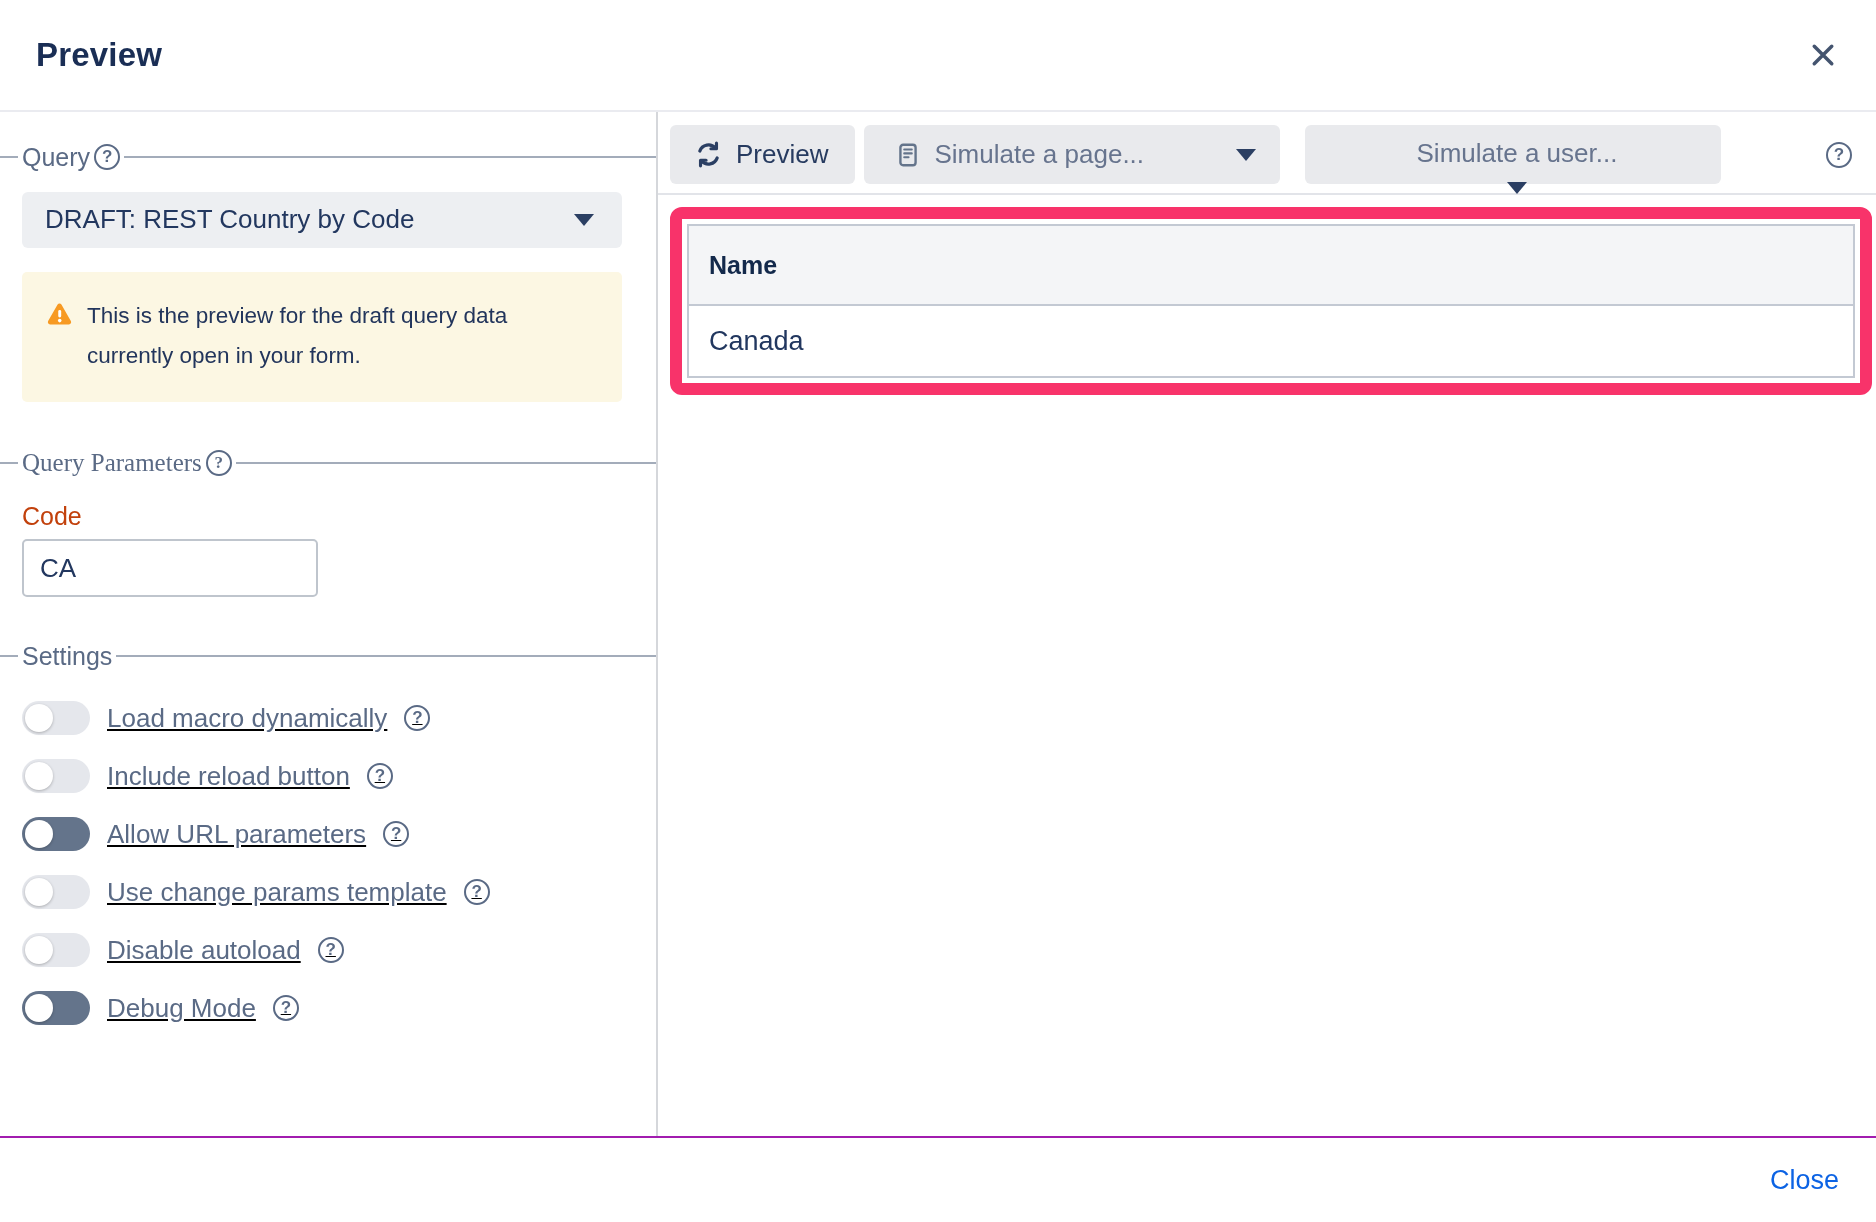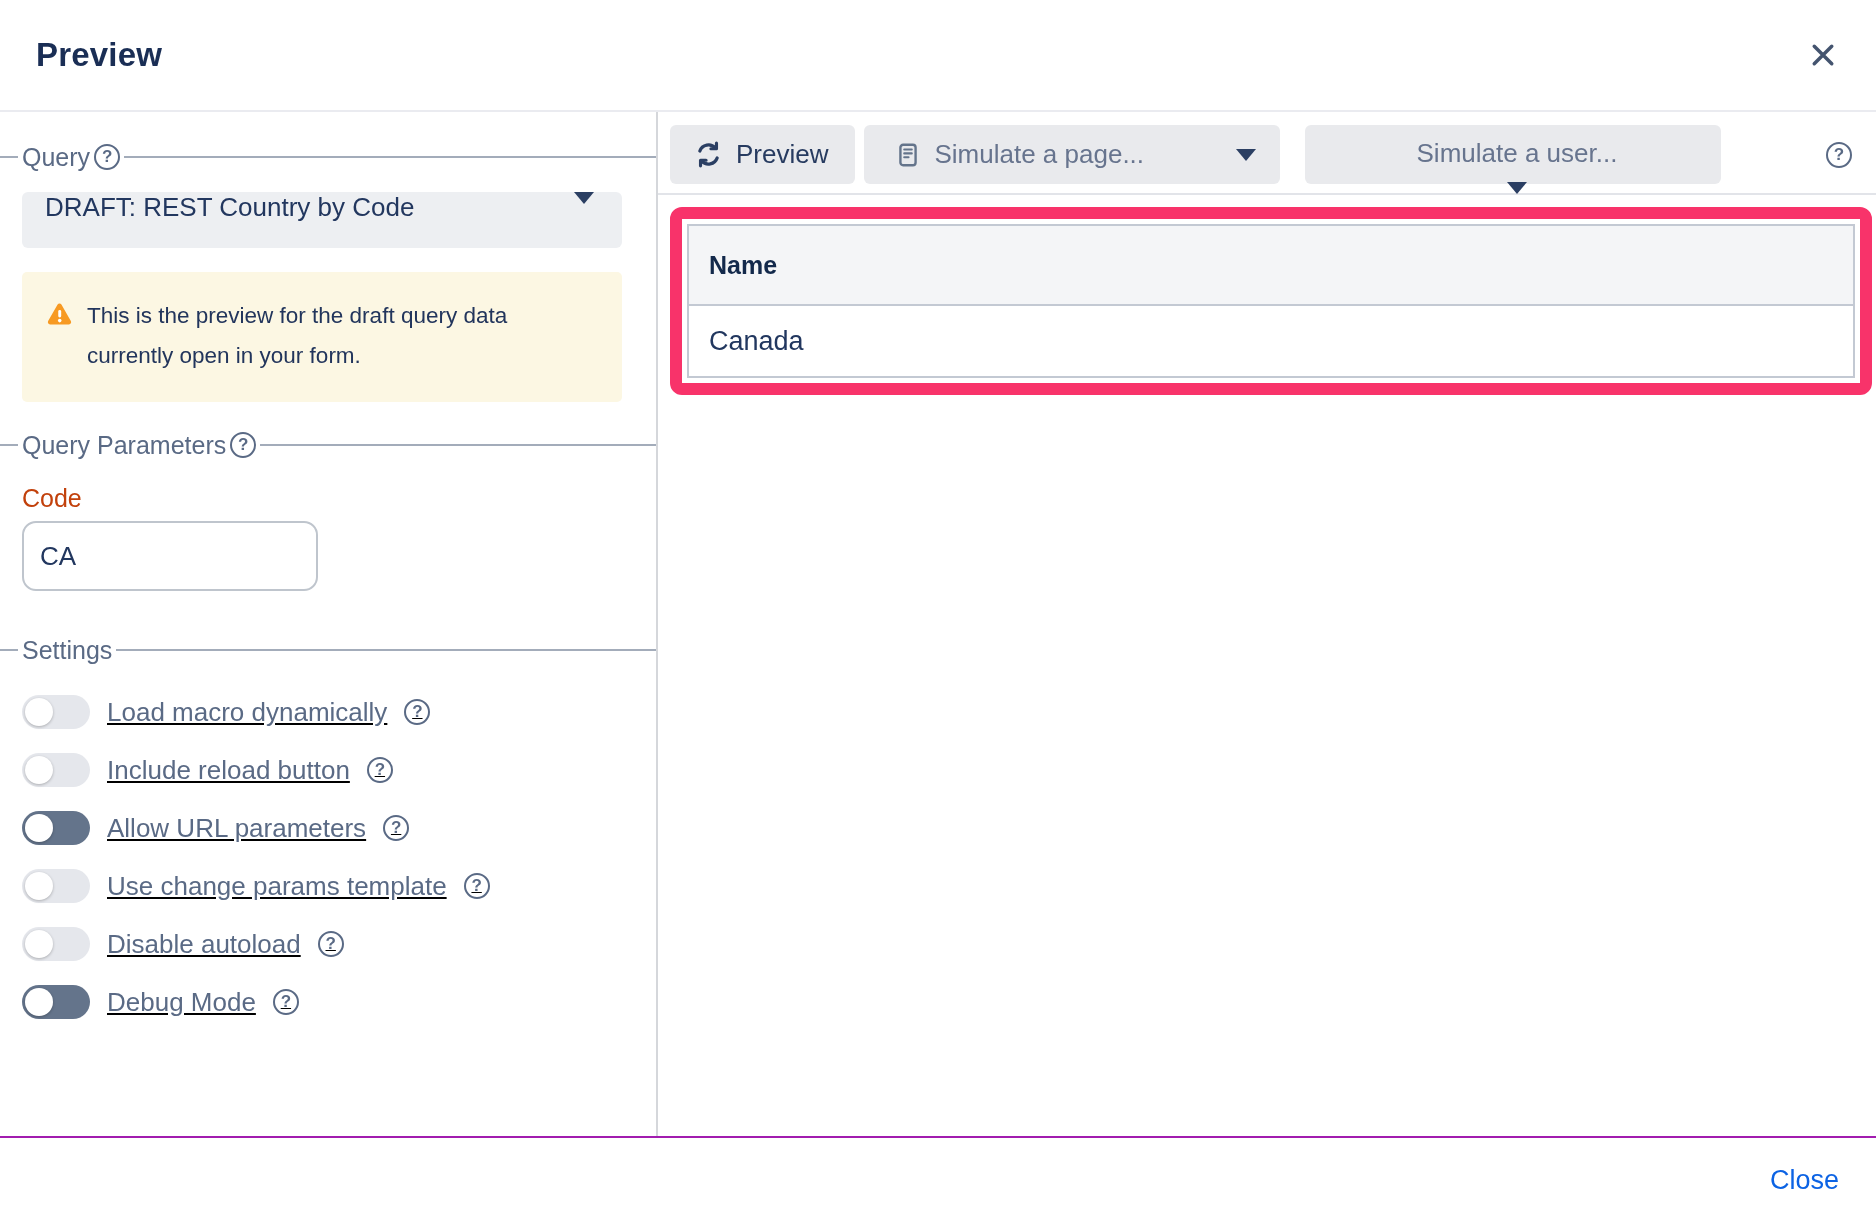--- a/index.html
+++ b/index.html
@@ -21,33 +21,33 @@
   .legend::before { content:""; width:18px; height:2px; background:#A3ACBA; }
   .legend::after  { content:""; flex:1; height:2px; background:#A3ACBA; }
   .legend-label { font-size:25px; color:#5A6A85; white-space:nowrap; }
 
   .qicon { width:26px; height:26px; flex:0 0 26px; border:2.2px solid #5A6A85; border-radius:50%;
            display:inline-flex; align-items:center; justify-content:center; color:#5A6A85;
            font-size:17px; font-weight:700; cursor:pointer; }
   .qicon::before { content:"?"; }
 
   .query-select { margin:20px 22px 0 22px; width:600px; height:56px; background:#EDEFF2; border-radius:6px;
-                  display:flex; justify-content:space-between; padding:0 28px 1px 23px; cursor:pointer; }
+                  display:flex; align-items:center; justify-content:space-between; padding:0 28px 1px 23px; cursor:pointer; }
   .query-select .sel-text { font-size:26px; color:#22375F; }
   .caret { width:0; height:0; border-left:10px solid transparent; border-right:10px solid transparent;
            border-top:12px solid #2B3F63; }
 
   .warning { margin:24px 22px 0 22px; width:600px; background:#FCF7E3; border-radius:5px;
              padding:24px 24px 26px 24px; display:flex; gap:14px; }
   .warning svg { flex:0 0 27px; margin-top:5px; }
   .warning-text { font-size:22.5px; line-height:40px; color:#22355C; max-width:500px; }
 
-  .section-gap { margin-top:28px; }
+  .section-gap { margin-top:46px;font-family:Liberation Serif, serif; }
   .field-label { margin:24px 13px 0 22px; font-size:25px; color:#c2410c; }
-  .text-input { margin:8px 0 0 22px; width:296px; height:70px; border:2px solid #BFC5CD; border-radius:14px;
+  .text-input { margin:8px 0 0 22px; width:296px; height:58px; border:2px solid #BFC5CD; border-radius:5px;
                 font-size:26px; color:#22375F; padding:0 16px; font-family:"Liberation Sans", sans-serif; outline:none; background:#fff; }
 
   .toggle-list { margin:30px 0 0 22px; }
   .toggle-row { display:flex; align-items:center; gap:17px; height:34px; margin-bottom:24px;text-decoration:underline; }
   .switch { width:68px; height:34px; border-radius:17px; background:#E5E7EC; position:relative; cursor:pointer; flex:0 0 68px; }
   .switch .knob { position:absolute; left:3px; top:3px; width:28px; height:28px; border-radius:50%;
                   background:#fff; box-shadow:0 1px 3px rgba(0,0,0,.25); }
   .switch.on { background:var(--toggle-on, #64748B); }
   .toggle-label { font-size:26px; color:#5A6A85; }
 

